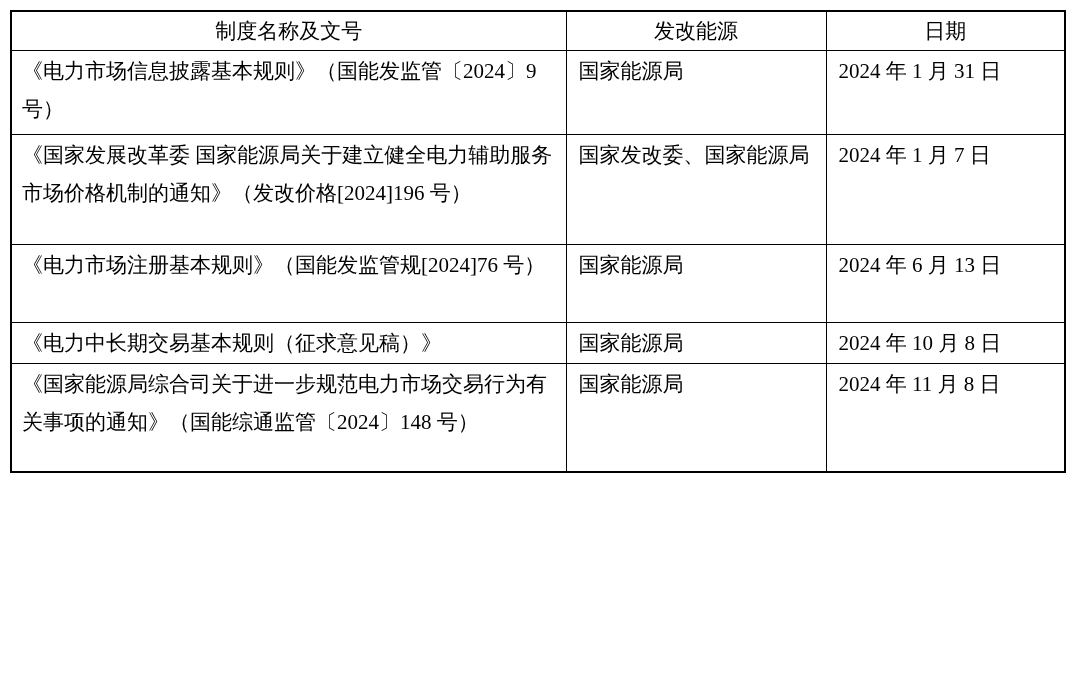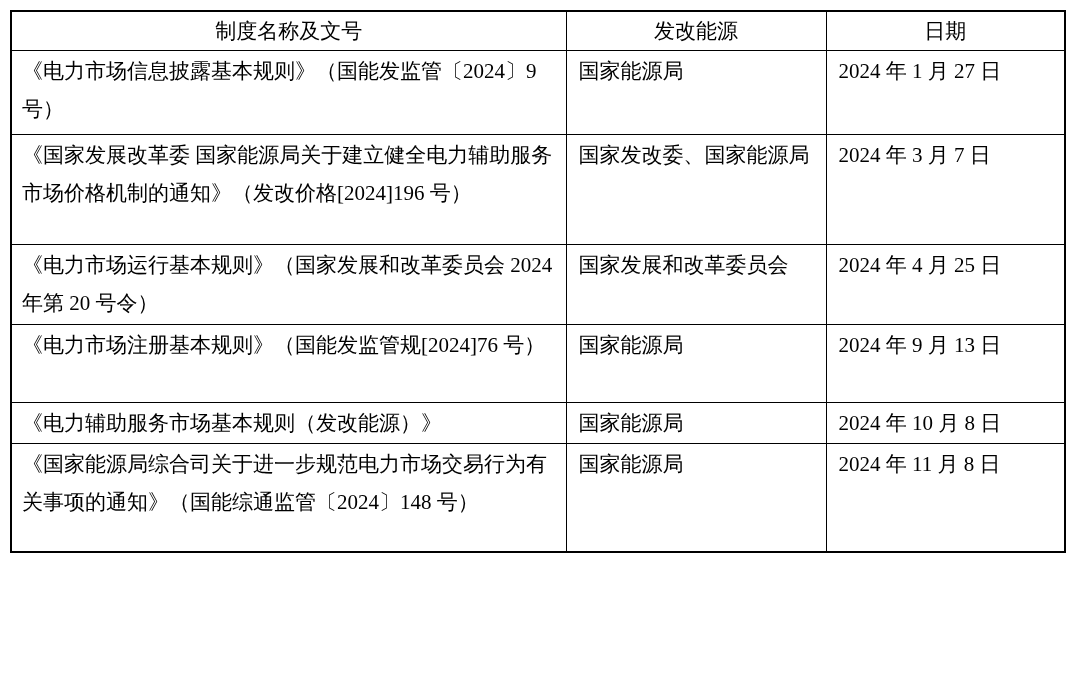--- a/index.html
+++ b/index.html
@@ -60,39 +60,34 @@
       <tr style="height:34px;">
         <th>制度名称及文号</th>
         <th>发改能源</th>
         <th>日期</th>
       </tr>
     </thead>
     <tbody>
       <tr style="height:84px;margin-top:47px;">
         <td class="col-name">《电力市场信息披露基本规则》（国能发监管〔2024〕9 号）</td>
         <td>国家能源局</td>
-        <td>2024 年 1 月 27 日</td>
+        <td>2024 年 1 月 31 日</td>
       </tr>
       <tr style="height:110px;">
         <td class="col-name">《国家发展改革委 国家能源局关于建立健全电力辅助服务市场价格机制的通知》（发改价格[2024]196 号）</td>
         <td>国家发改委、国家能源局</td>
-        <td>2024 年 3 月 7 日</td>
-      </tr>
-      <tr style="height:80px;">
-        <td class="col-name">《电力市场运行基本规则》（国家发展和改革委员会 2024 年第 20 号令）</td>
-        <td>国家发展和改革委员会</td>
-        <td>2024 年 4 月 25 日</td>
+        <td>2024 年 1 月 7 日</td>
       </tr>
       <tr style="height:78px;padding-left:40px;">
         <td class="col-name">《电力市场注册基本规则》（国能发监管规[2024]76 号）</td>
         <td>国家能源局</td>
-        <td>2024 年 9 月 13 日</td>
+        <td>2024 年 6 月 13 日</td>
       </tr>
       <tr style="height:36px;">
-        <td class="col-name">《电力辅助服务市场基本规则（发改能源）》</td>
+        <td class="col-name">《电力中长期交易基本规则（征求意见稿）》</td>
         <td>国家能源局</td>
         <td>2024 年 10 月 8 日</td>
       </tr>
       <tr style="height:108px;">
         <td class="col-name">《国家能源局综合司关于进一步规范电力市场交易行为有关事项的通知》（国能综通监管〔2024〕148 号）</td>
         <td>国家能源局</td>
         <td>2024 年 11 月 8 日</td>
       </tr>
     </tbody>
   </table>

